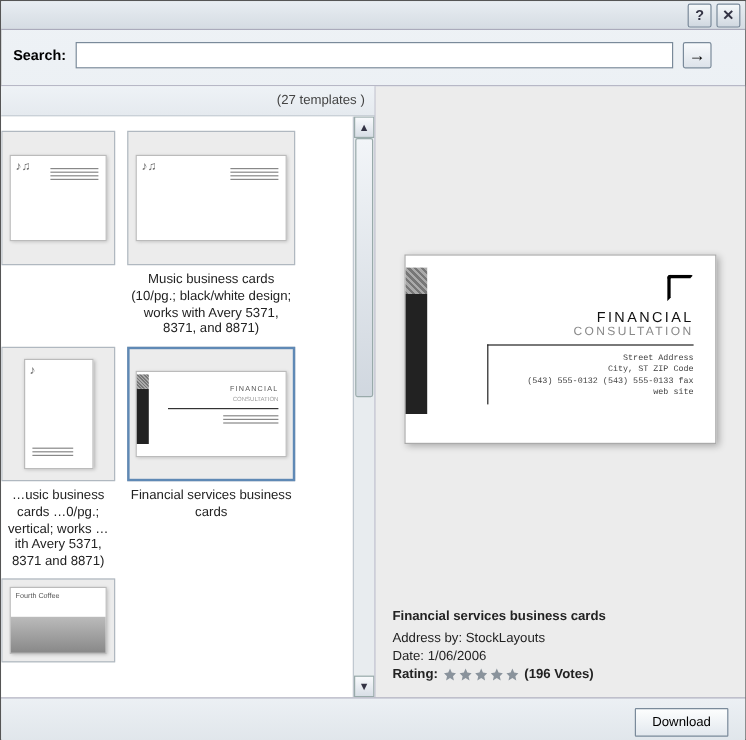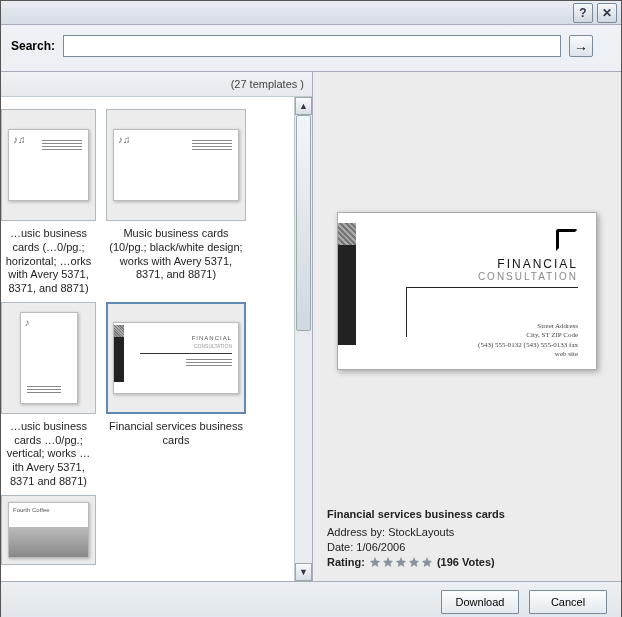--- a/index.html
+++ b/index.html
@@ -33,21 +33,21 @@
 .preview-area { flex: 1; display: flex; align-items: center; justify-content: center; padding: 20px 16px 10px 16px; }
 .preview-card { width: 260px; height: 158px; background: #fff; border: 1px solid #aaa; box-shadow: 2px 2px 6px rgba(0,0,0,.3); position: relative; }
 .preview-card .stripe { position: absolute; left: 0; top: 32px; bottom: 24px; width: 18px; background: #222; }
 .preview-card .stripe::before { content: ""; position: absolute; top: -22px; left: 0; width: 18px; height: 22px; background: repeating-linear-gradient(45deg,#777,#777 2px,#aaa 2px,#aaa 4px); }
 .preview-card .logo { position: absolute; right: 18px; top: 16px; width: 22px; height: 22px; border: 3px solid #000; border-right-color: transparent; border-bottom-color: transparent; border-radius: 3px 3px 0 0; }
 .preview-card .brand { position: absolute; right: 18px; top: 44px; text-align: right; }
 .preview-card .brand .l1 { font-size: 12px; letter-spacing: 2px; color: #111; }
 .preview-card .brand .l2 { font-size: 10px; letter-spacing: 2px; color: #888; }
 .preview-card .rule { position: absolute; left: 68px; right: 18px; top: 74px; height: 1px; background: #222; }
 .preview-card .vrule { position: absolute; left: 68px; top: 74px; width: 1px; height: 50px; background: #222; }
-.preview-card .addr { position: absolute; right: 18px; top: 82px; text-align: right; font-size: 7px; color: #444; line-height: 1.35; font-family: Liberation Serif, serif; margin-top: 27px; }
+.preview-card .addr { position: absolute; right: 18px; top: 82px; text-align: right; font-size: 7px; color: #444; line-height: 1.35; font-family: Liberation Mono, monospace; }
 .meta { padding: 8px 14px 10px 14px; color: #222; }
 .meta .title { font-weight: bold; font-size: 11px; margin-bottom: 6px; }
 .meta .row { font-size: 11px; margin-bottom: 3px; }
 .rating-row { display: flex; align-items: center; gap: 4px; font-weight: bold; }
 .stars { display: flex; gap: 1px; }
 .star { width: 12px; height: 12px; color: #8a939c; }
 .footer { height: 40px; display: flex; align-items: center; justify-content: flex-end; gap: 10px; padding-right: 14px; border-top: 1px solid #aab; background: linear-gradient(#ecf0f4,#dfe5ea); }
 .btn { min-width: 78px; height: 24px; border: 1px solid #7a8a9a; background: linear-gradient(#fdfefe,#e2e8ee); border-radius: 1px; font-size: 11px; cursor: pointer; padding: 0 10px; }
 .mini-lines { position: absolute; }
 .mini-lines span { display: block; height: 1px; background: #888; margin-bottom: 2px; }
@@ -84,21 +84,20 @@
               <div class="thumb-card">
                 <span class="notes-deco">♪♫</span>
                 <div class="mini-lines" style="right:6px;top:10px;width:40px;">
                     <span></span>
                     <span></span>
                     <span></span>
                     <span></span>
                   </div>
               </div>
             </div>
-            <div class="tpl-caption">…usic business cards (…0/pg.; horizontal; …orks with Avery 5371, 8371, and 8871)</div>
           </div>
 
           <div class="tpl-item">
             <div class="thumb-frame">
               <div class="thumb-card">
                 <span class="notes-deco">♪♫</span>
                 <div class="mini-lines" style="right:6px;top:10px;width:40px;">
                     <span></span>
                     <span></span>
                     <span></span>
@@ -211,16 +210,15 @@
           </span>
           <span>(196 Votes)</span>
         </div>
       </div>
     </div>
 
   </div>
 
   <div class="footer">
     <button class="btn">Download</button>
-    <button class="btn">Cancel</button>
   </div>
 
 </div>
 
 </body></html>

